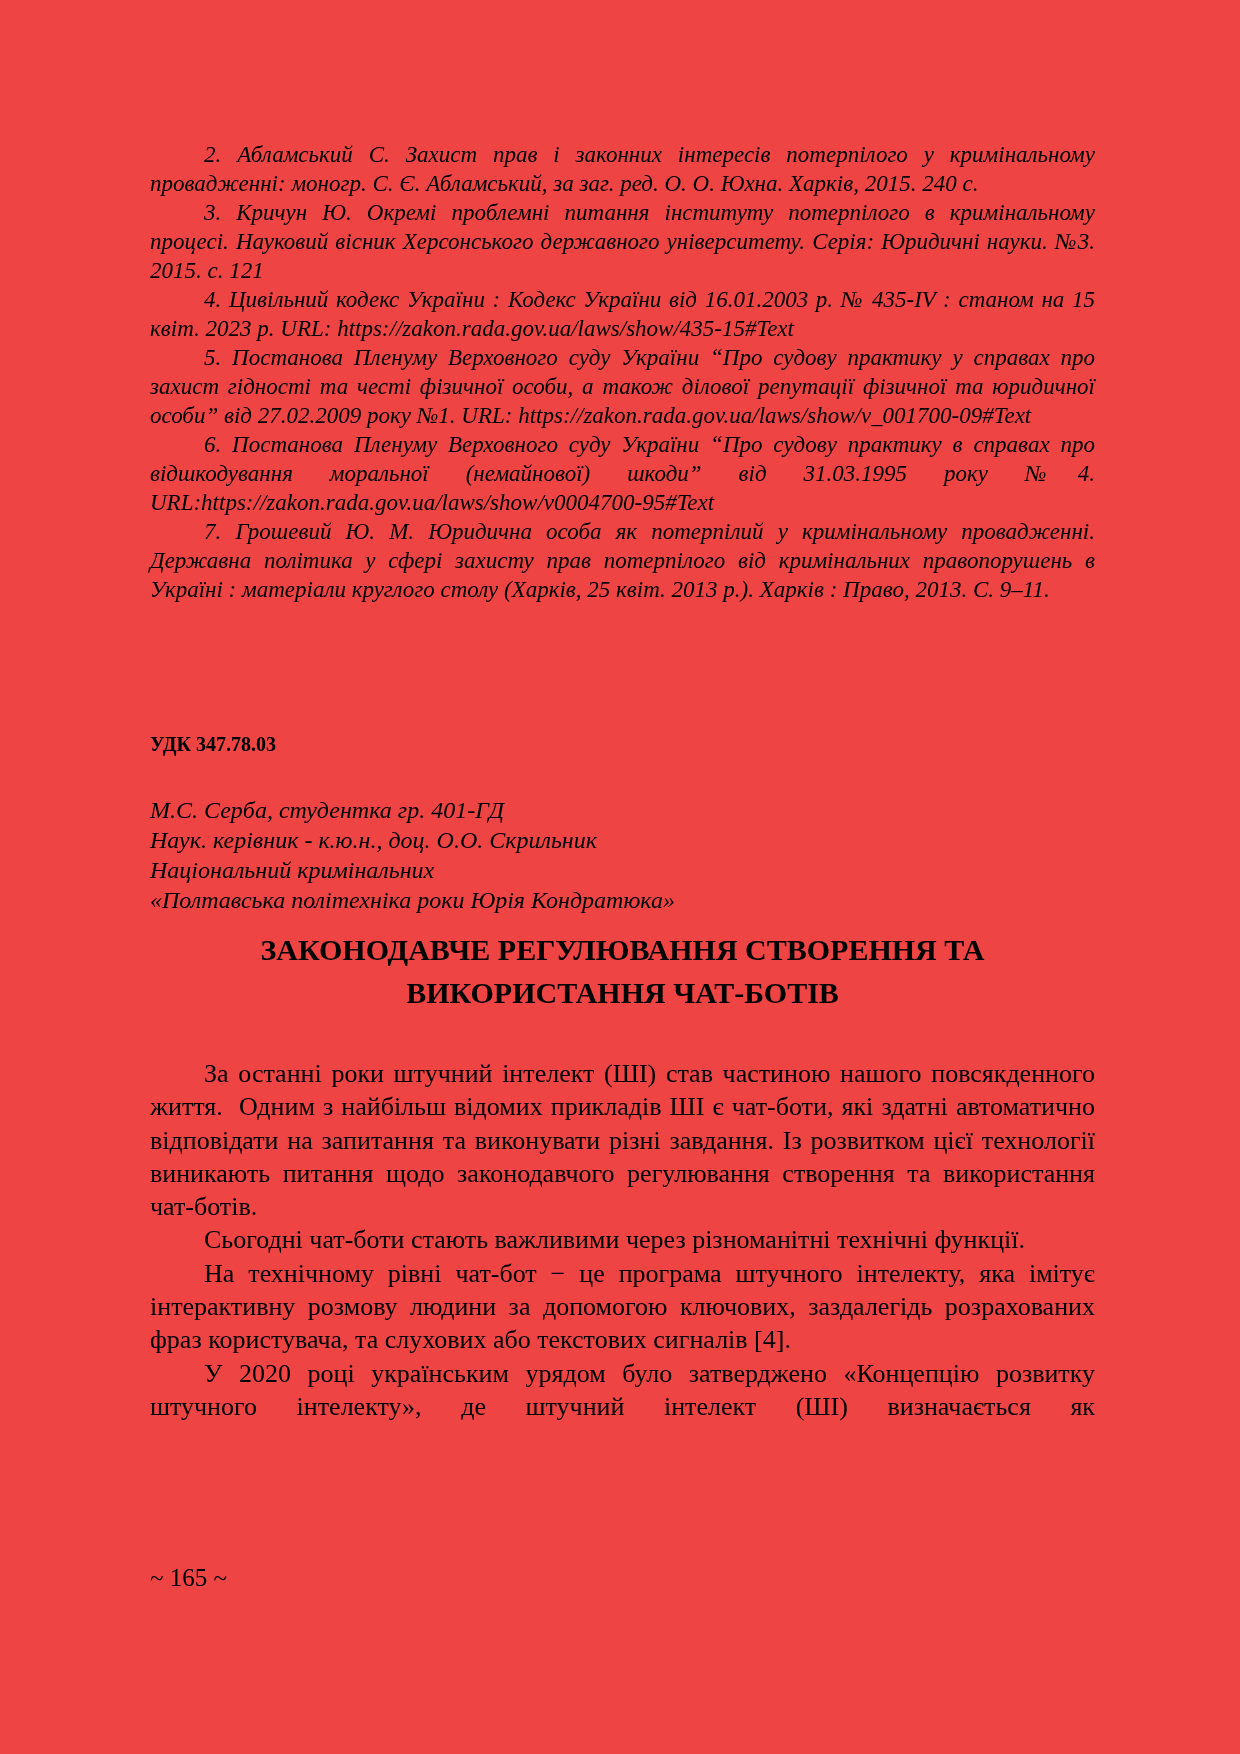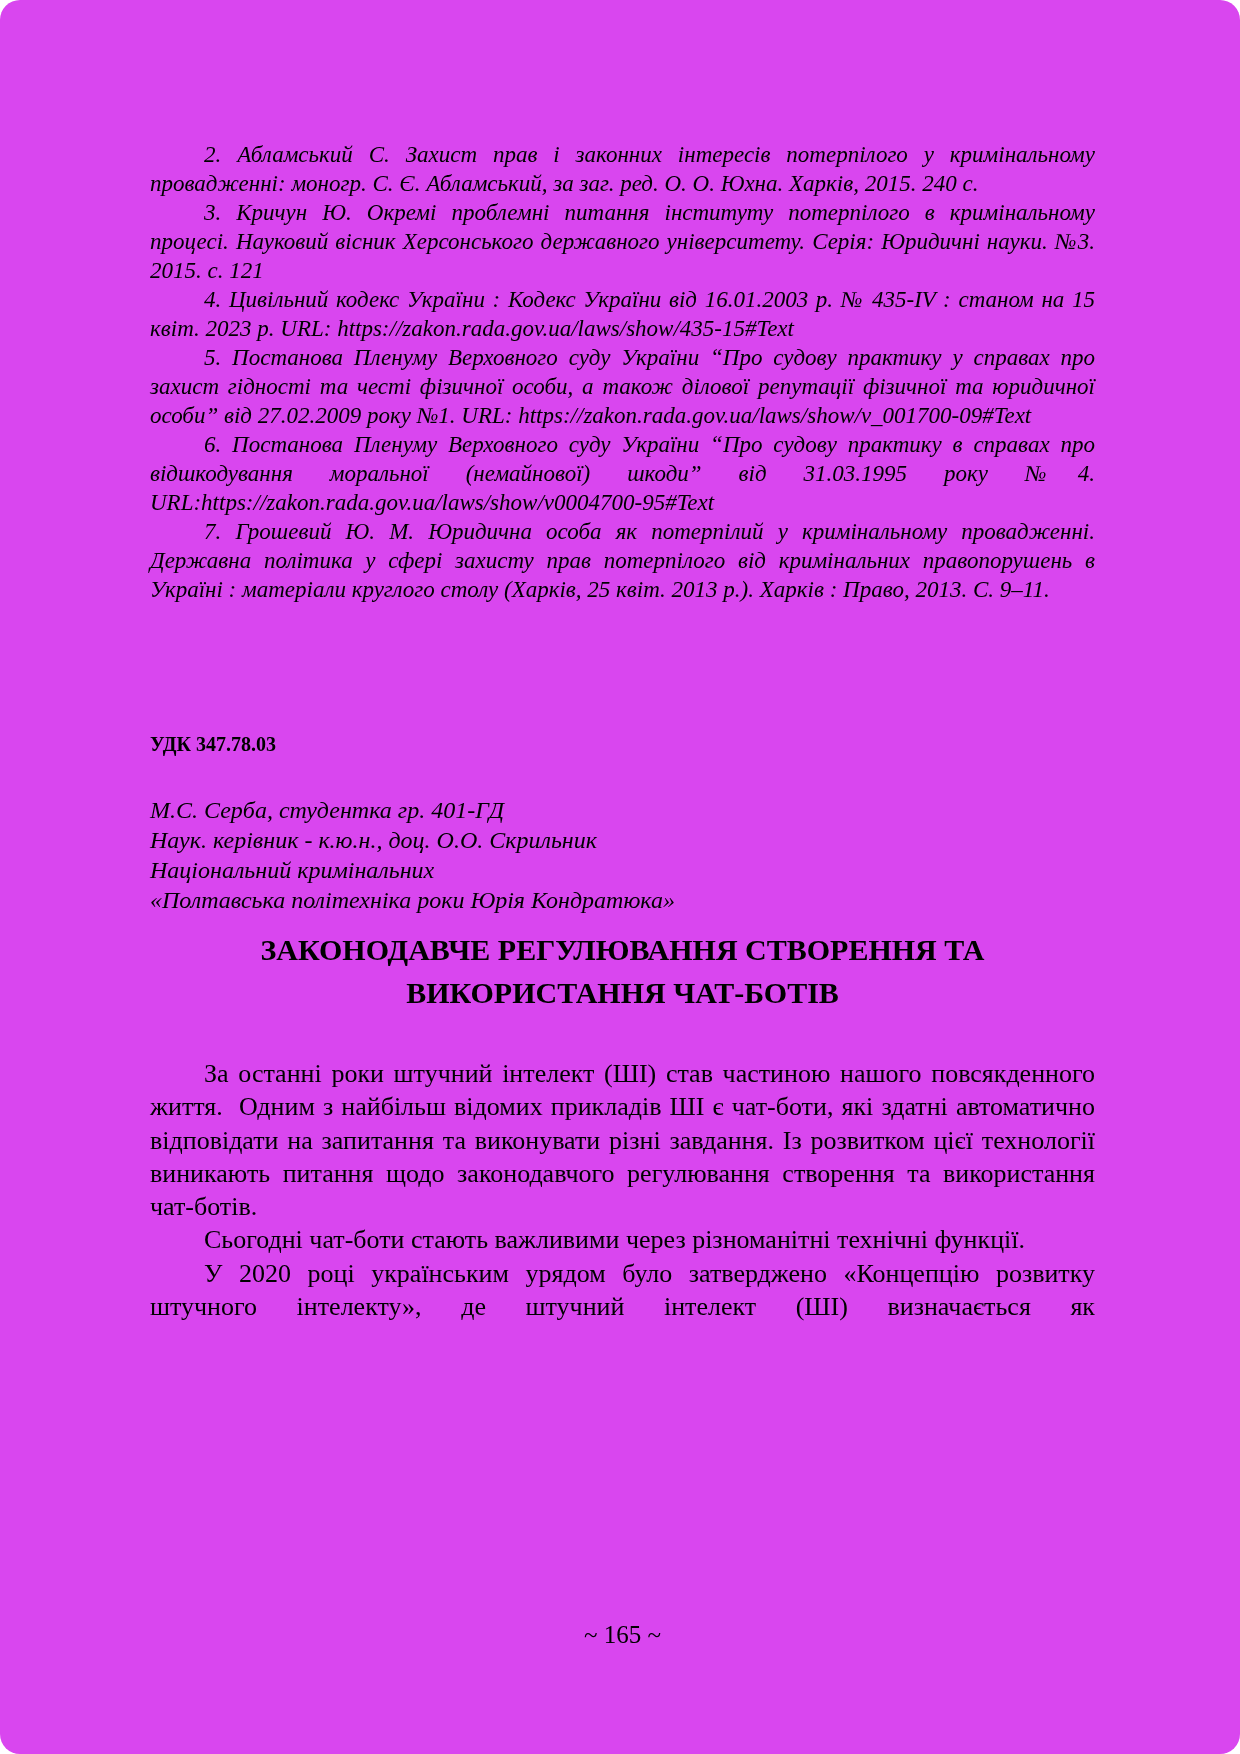--- a/index.html
+++ b/index.html
@@ -4,25 +4,24 @@
 <style>
   html, body {
     margin: 0;
     padding: 0;
     background: #ffffff;
   }
   .page {
     position: relative;
     width: 1240px;
     height: 1754px;
-    background: #d946ef;
+    background: #ef4444;
     color: #000000;
     font-family: "Liberation Serif", "DejaVu Serif", serif;
     overflow: hidden;
-    border-radius: 20px;
   }
   .col {
     position: absolute;
     left: 150px;
     width: 945px;
   }
   
   .refs {
     top: 140px;
     font-style: italic;
@@ -67,22 +66,22 @@
   }
   .body-text p {
     margin: 0;
     text-indent: 54px;
   }
   .body-text p.cont {
     text-align-last: justify;
   }
   
   .page-num {
-    top: 1620px;
-    text-align: center;
+    top: 1563px;
+    text-align: left;
     font-size: 25px;
     line-height: 30px;
   }
 </style>
 </head>
 <body>
 
 <div class="page">
 
   <div class="col refs">
@@ -101,18 +100,19 @@
     <p>Наук. керівник - к.ю.н., доц. О.О. Скрильник</p>
     <p>Національний кримінальних</p>
     <p>«Полтавська політехніка роки Юрія Кондратюка»</p>
   </div>
 
   <div class="col title">ЗАКОНОДАВЧЕ РЕГУЛЮВАННЯ СТВОРЕННЯ ТА ВИКОРИСТАННЯ ЧАТ-БОТІВ</div>
 
   <div class="col body-text">
     <p>За останні роки штучний інтелект (ШІ) став частиною нашого повсякденного життя.&nbsp; Одним з найбільш відомих прикладів ШІ є чат-боти, які здатні автоматично відповідати на запитання та виконувати різні завдання. Із розвитком цієї технології виникають питання щодо законодавчого регулювання створення та використання чат-ботів.</p>
     <p>Сьогодні чат-боти стають важливими через різноманітні технічні функції.</p>
+    <p>На технічному рівні чат-бот − це програма штучного інтелекту, яка імітує інтерактивну розмову людини за допомогою ключових, заздалегідь розрахованих фраз користувача, та слухових або текстових сигналів [4].</p>
     <p class="cont">У 2020 році українським урядом було затверджено «Концепцію розвитку штучного інтелекту», де штучний інтелект (ШІ) визначається як</p>
   </div>
 
   <div class="col page-num">~ 165 ~</div>
 
 </div>
 
 </body></html>

